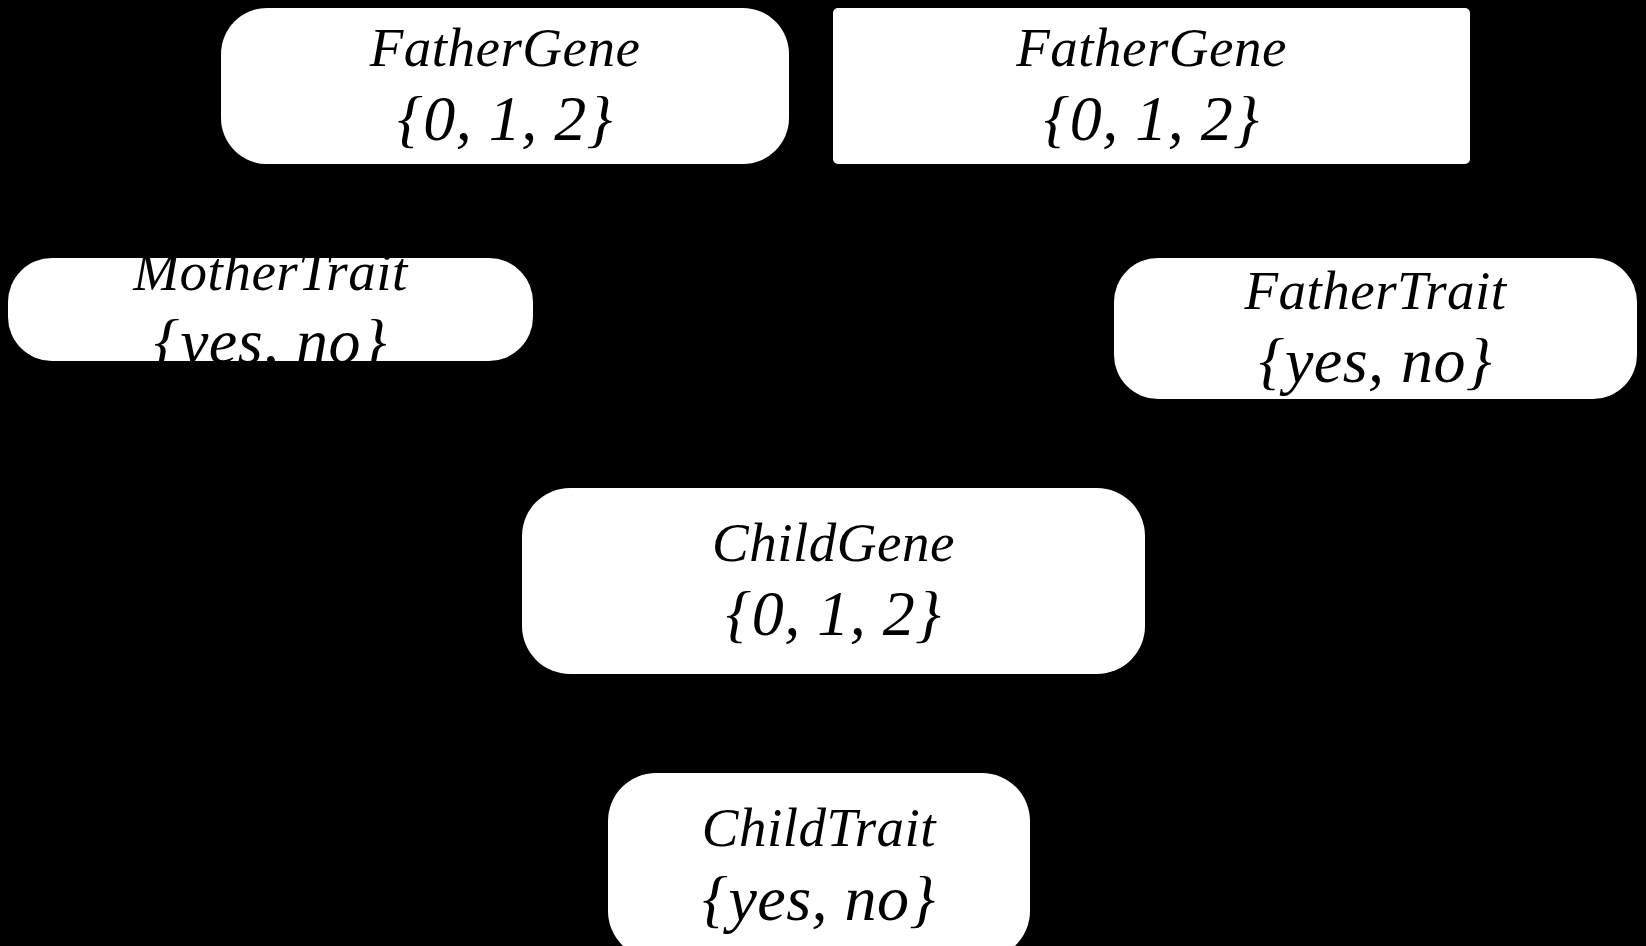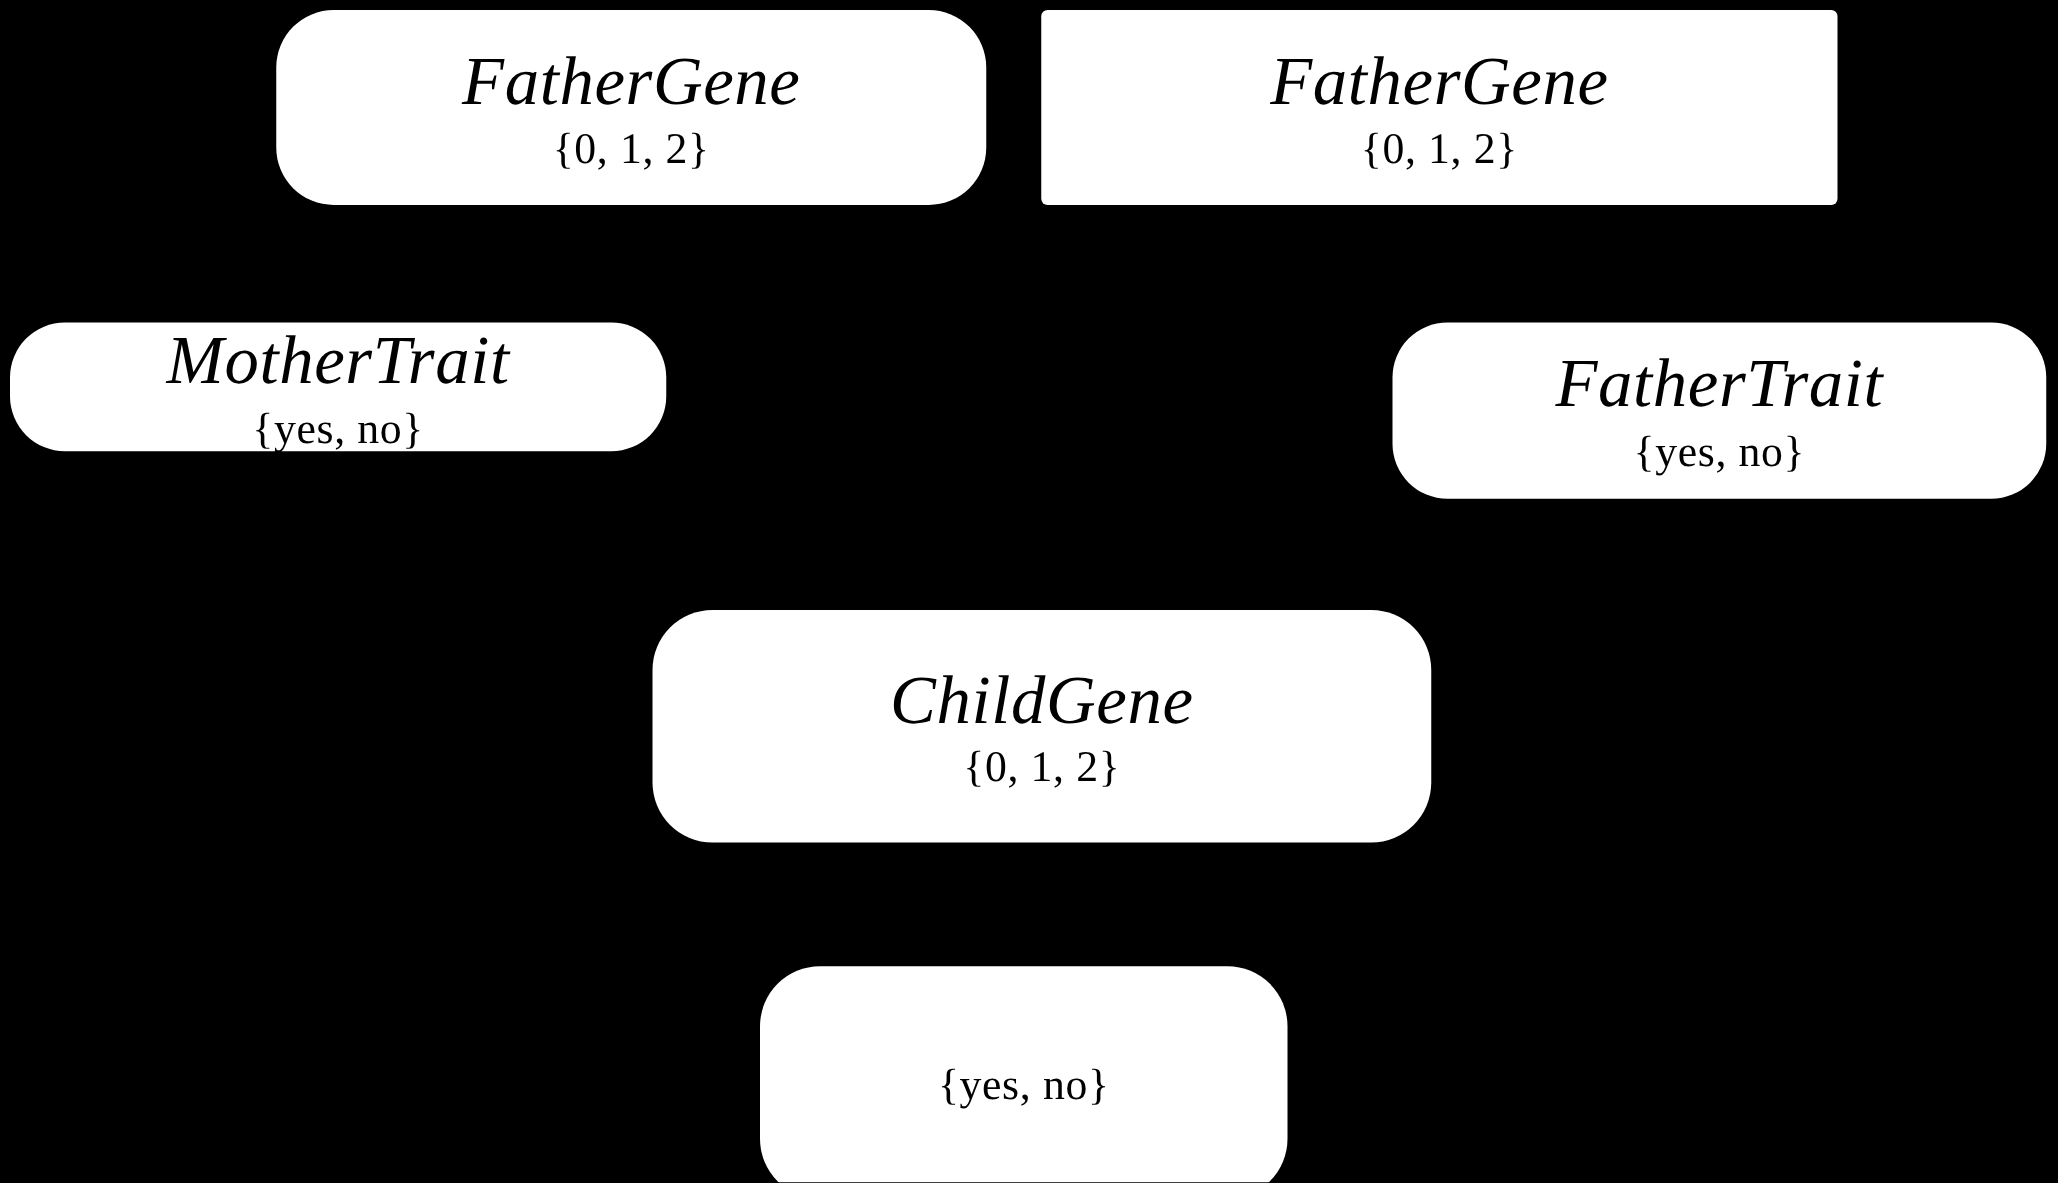--- a/index.html
+++ b/index.html
@@ -29,21 +29,22 @@
     text-align: center;
     line-height: 1.12;
   }
   .node .node-title {
     font-style: italic;
     font-size: 55px;
     letter-spacing: 0.5px;
     white-space: nowrap;
   }
   .node .node-domain {
-    font-size: 35px;
+    font-style: italic;
+    font-size: 64px;
     letter-spacing: 0.5px;
     white-space: nowrap;
     margin-top: 4px;
   }
 
   
   #node-mother-gene  { left: 221px; top: 8px;   width: 568px; height: 156px; border-radius: 46px; }
   #node-father-gene  { left: 833px; top: 8px;   width: 637px; height: 156px; border-radius: 5px; }
   #node-mother-trait { left: 8px;   top: 258px; width: 525px; height: 103px; border-radius: 44px; }
   #node-father-trait { left: 1114px;top: 258px; width: 523px; height: 141px; border-radius: 44px; justify-content: center; }
@@ -74,16 +75,17 @@
     <span class="node-title">FatherTrait</span>
     <span class="node-domain">{yes, no}</span>
   </div>
 
   <div class="node" id="node-child-gene">
     <span class="node-title">ChildGene</span>
     <span class="node-domain">{0, 1, 2}</span>
   </div>
 
   <div class="node" id="node-child-trait">
+    <span class="node-title">ChildTrait</span>
     <span class="node-domain">{yes, no}</span>
   </div>
 
 </div>
 
 </body></html>

